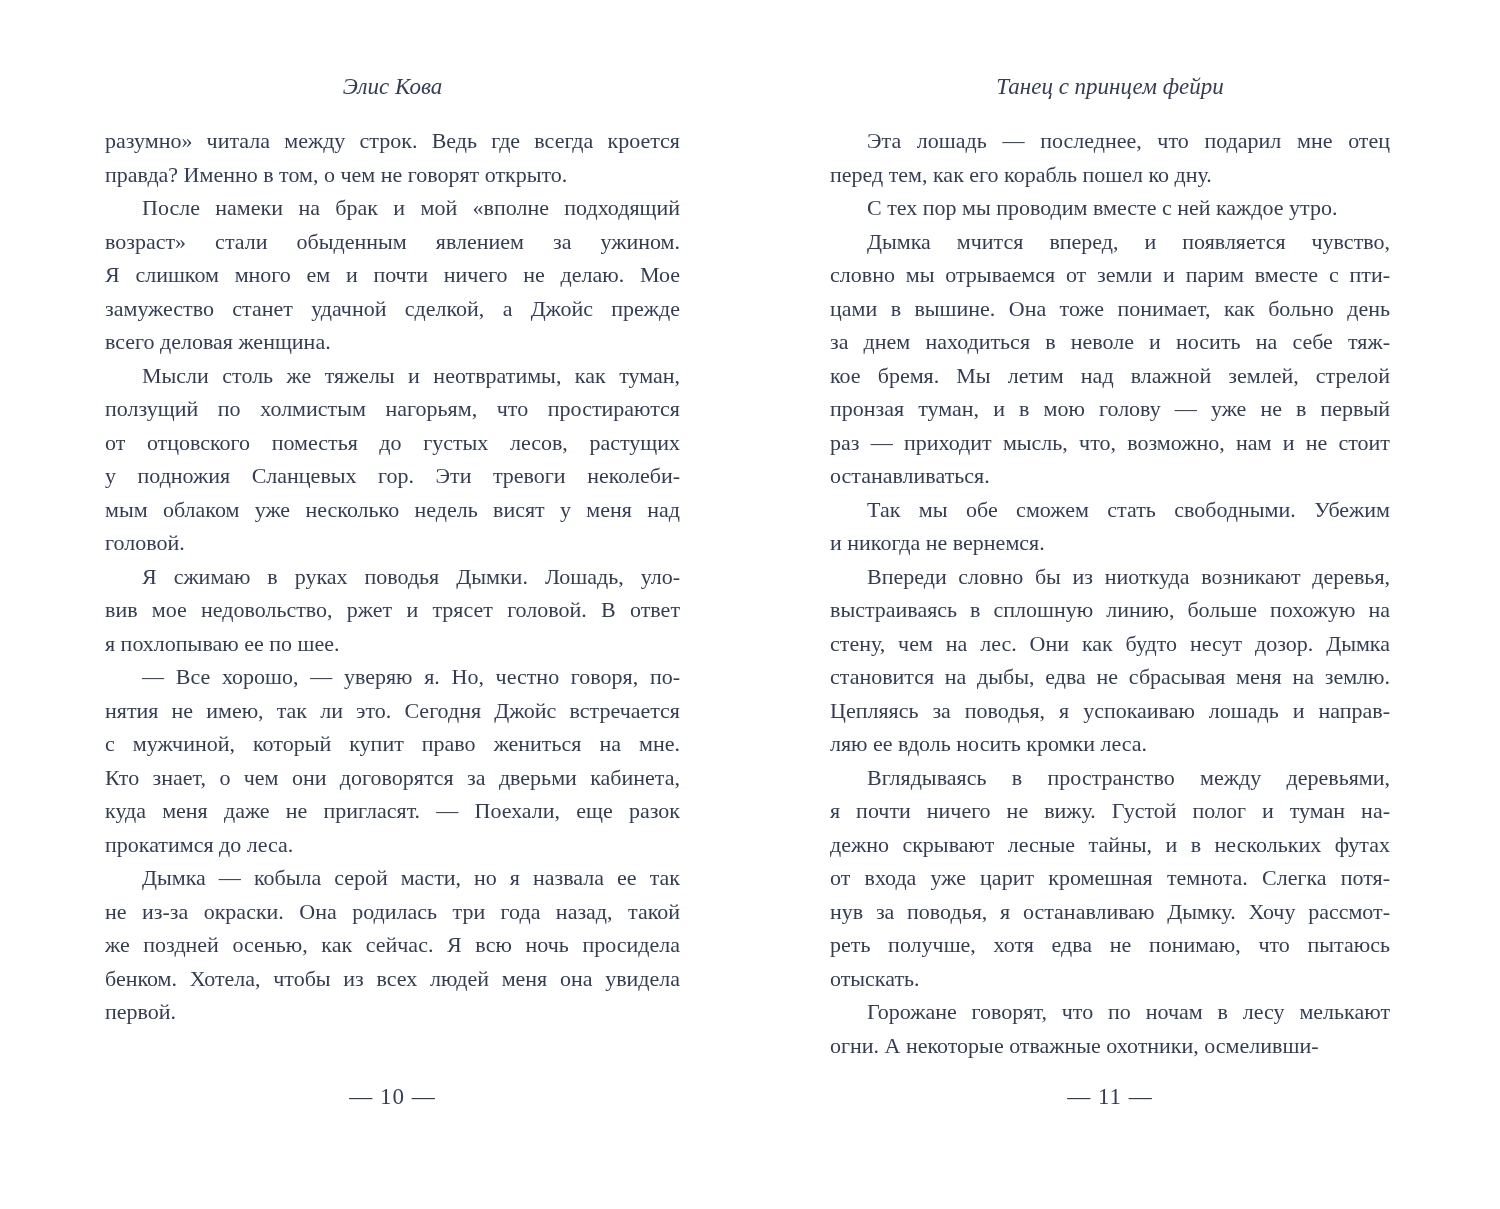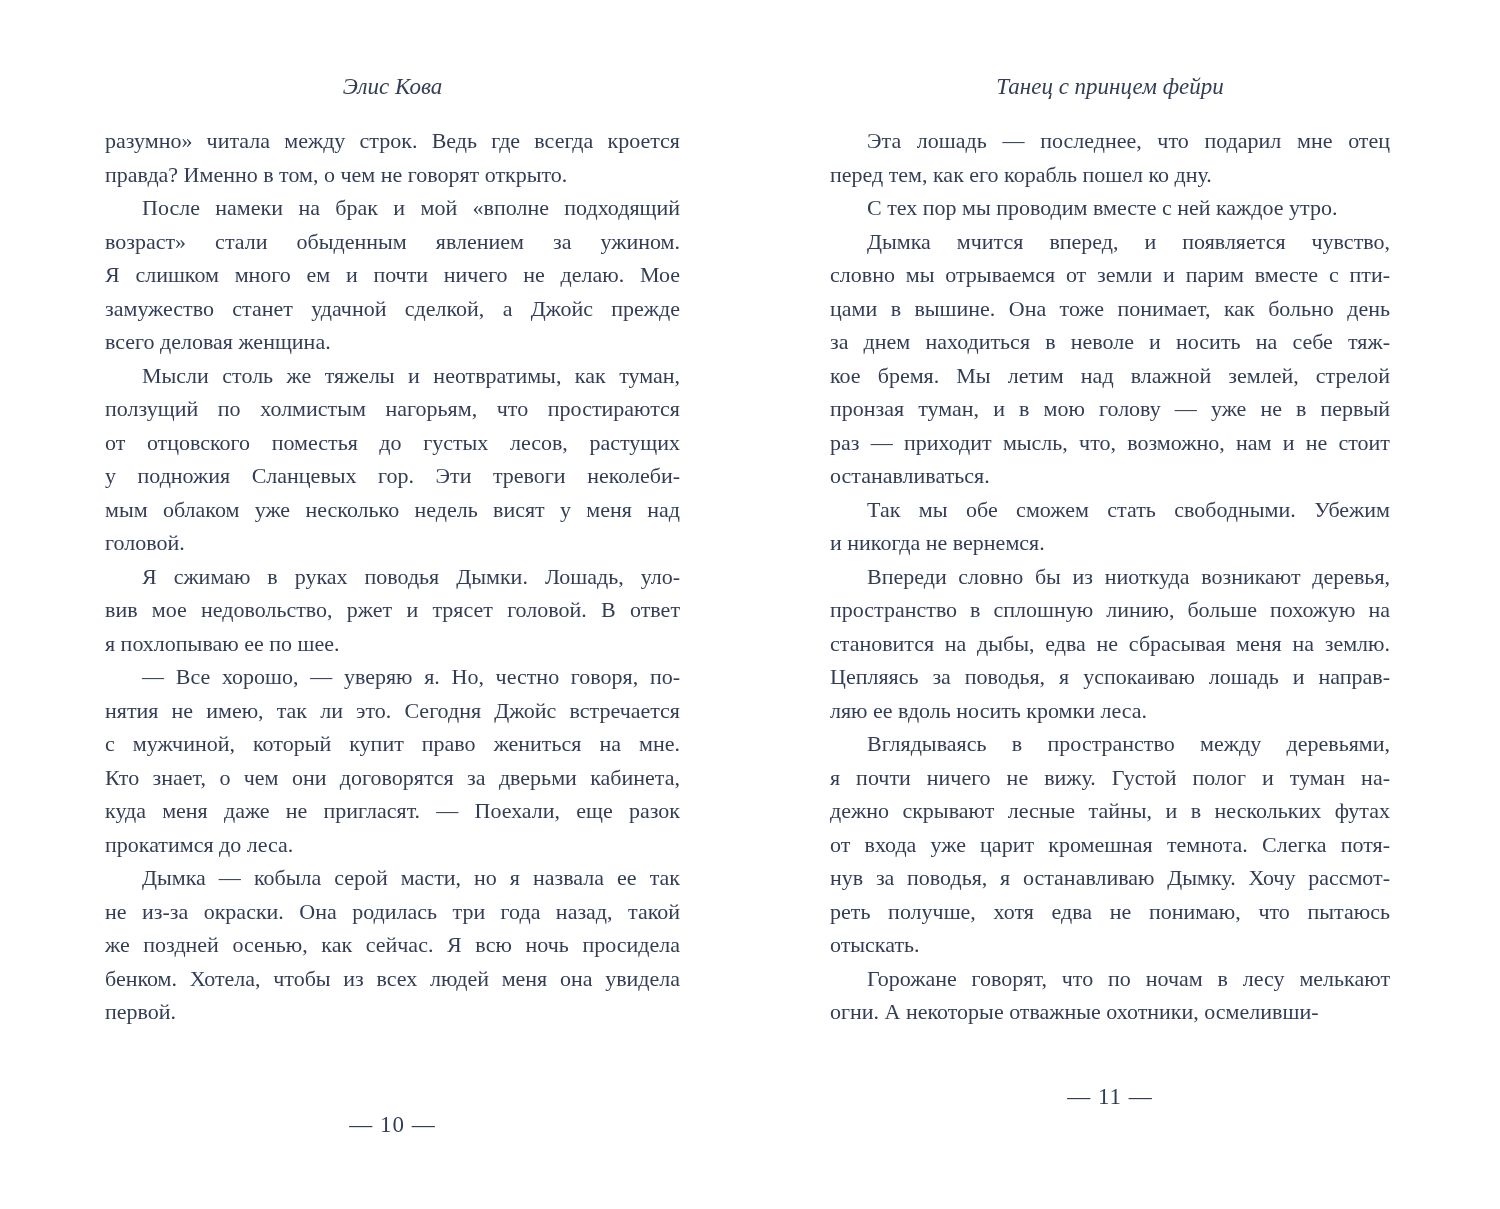--- a/index.html
+++ b/index.html
@@ -39,21 +39,21 @@
   }
   .line.para-end { text-align-last: left; }
   .line.indent   { text-indent: 37px; }
   .folio {
     position: absolute;
     top: 1084px;
     font-size: 23px;
     text-align: center;
     letter-spacing: 1px;
   }
-  .folio.left  { left: 105px; width: 575px; margin-top: 28px; }
+  .folio.left  { left: 105px; width: 575px; }
   .folio.right { left: 830px; width: 560px; }
 </style>
 </head>
 <body>
 
 <div class="spread">
 
   <div class="running-head left">Элис Кова</div>
 
   <div class="running-head right">Танец с принцем фейри</div>
@@ -96,21 +96,22 @@
       <div class="line">словно мы отрываемся от земли и парим вместе с пти-</div>
       <div class="line">цами в вышине. Она тоже понимает, как больно день</div>
       <div class="line">за днем находиться в неволе и носить на себе тяж-</div>
       <div class="line">кое бремя. Мы летим над влажной землей, стрелой</div>
       <div class="line">пронзая туман, и в мою голову — уже не в первый</div>
       <div class="line">раз — приходит мысль, что, возможно, нам и не стоит</div>
       <div class="line para-end">останавливаться.</div>
       <div class="line indent">Так мы обе сможем стать свободными. Убежим</div>
       <div class="line para-end">и никогда не вернемся.</div>
       <div class="line indent">Впереди словно бы из ниоткуда возникают деревья,</div>
-      <div class="line">пространство в сплошную линию, больше похожую на</div>
+      <div class="line">выстраиваясь в сплошную линию, больше похожую на</div>
+      <div class="line">стену, чем на лес. Они как будто несут дозор. Дымка</div>
       <div class="line">становится на дыбы, едва не сбрасывая меня на землю.</div>
       <div class="line">Цепляясь за поводья, я успокаиваю лошадь и направ-</div>
       <div class="line para-end">ляю ее вдоль носить кромки леса.</div>
       <div class="line indent">Вглядываясь в пространство между деревьями,</div>
       <div class="line">я почти ничего не вижу. Густой полог и туман на-</div>
       <div class="line">дежно скрывают лесные тайны, и в нескольких футах</div>
       <div class="line">от входа уже царит кромешная темнота. Слегка потя-</div>
       <div class="line">нув за поводья, я останавливаю Дымку. Хочу рассмот-</div>
       <div class="line">реть получше, хотя едва не понимаю, что пытаюсь</div>
       <div class="line para-end">отыскать.</div>

